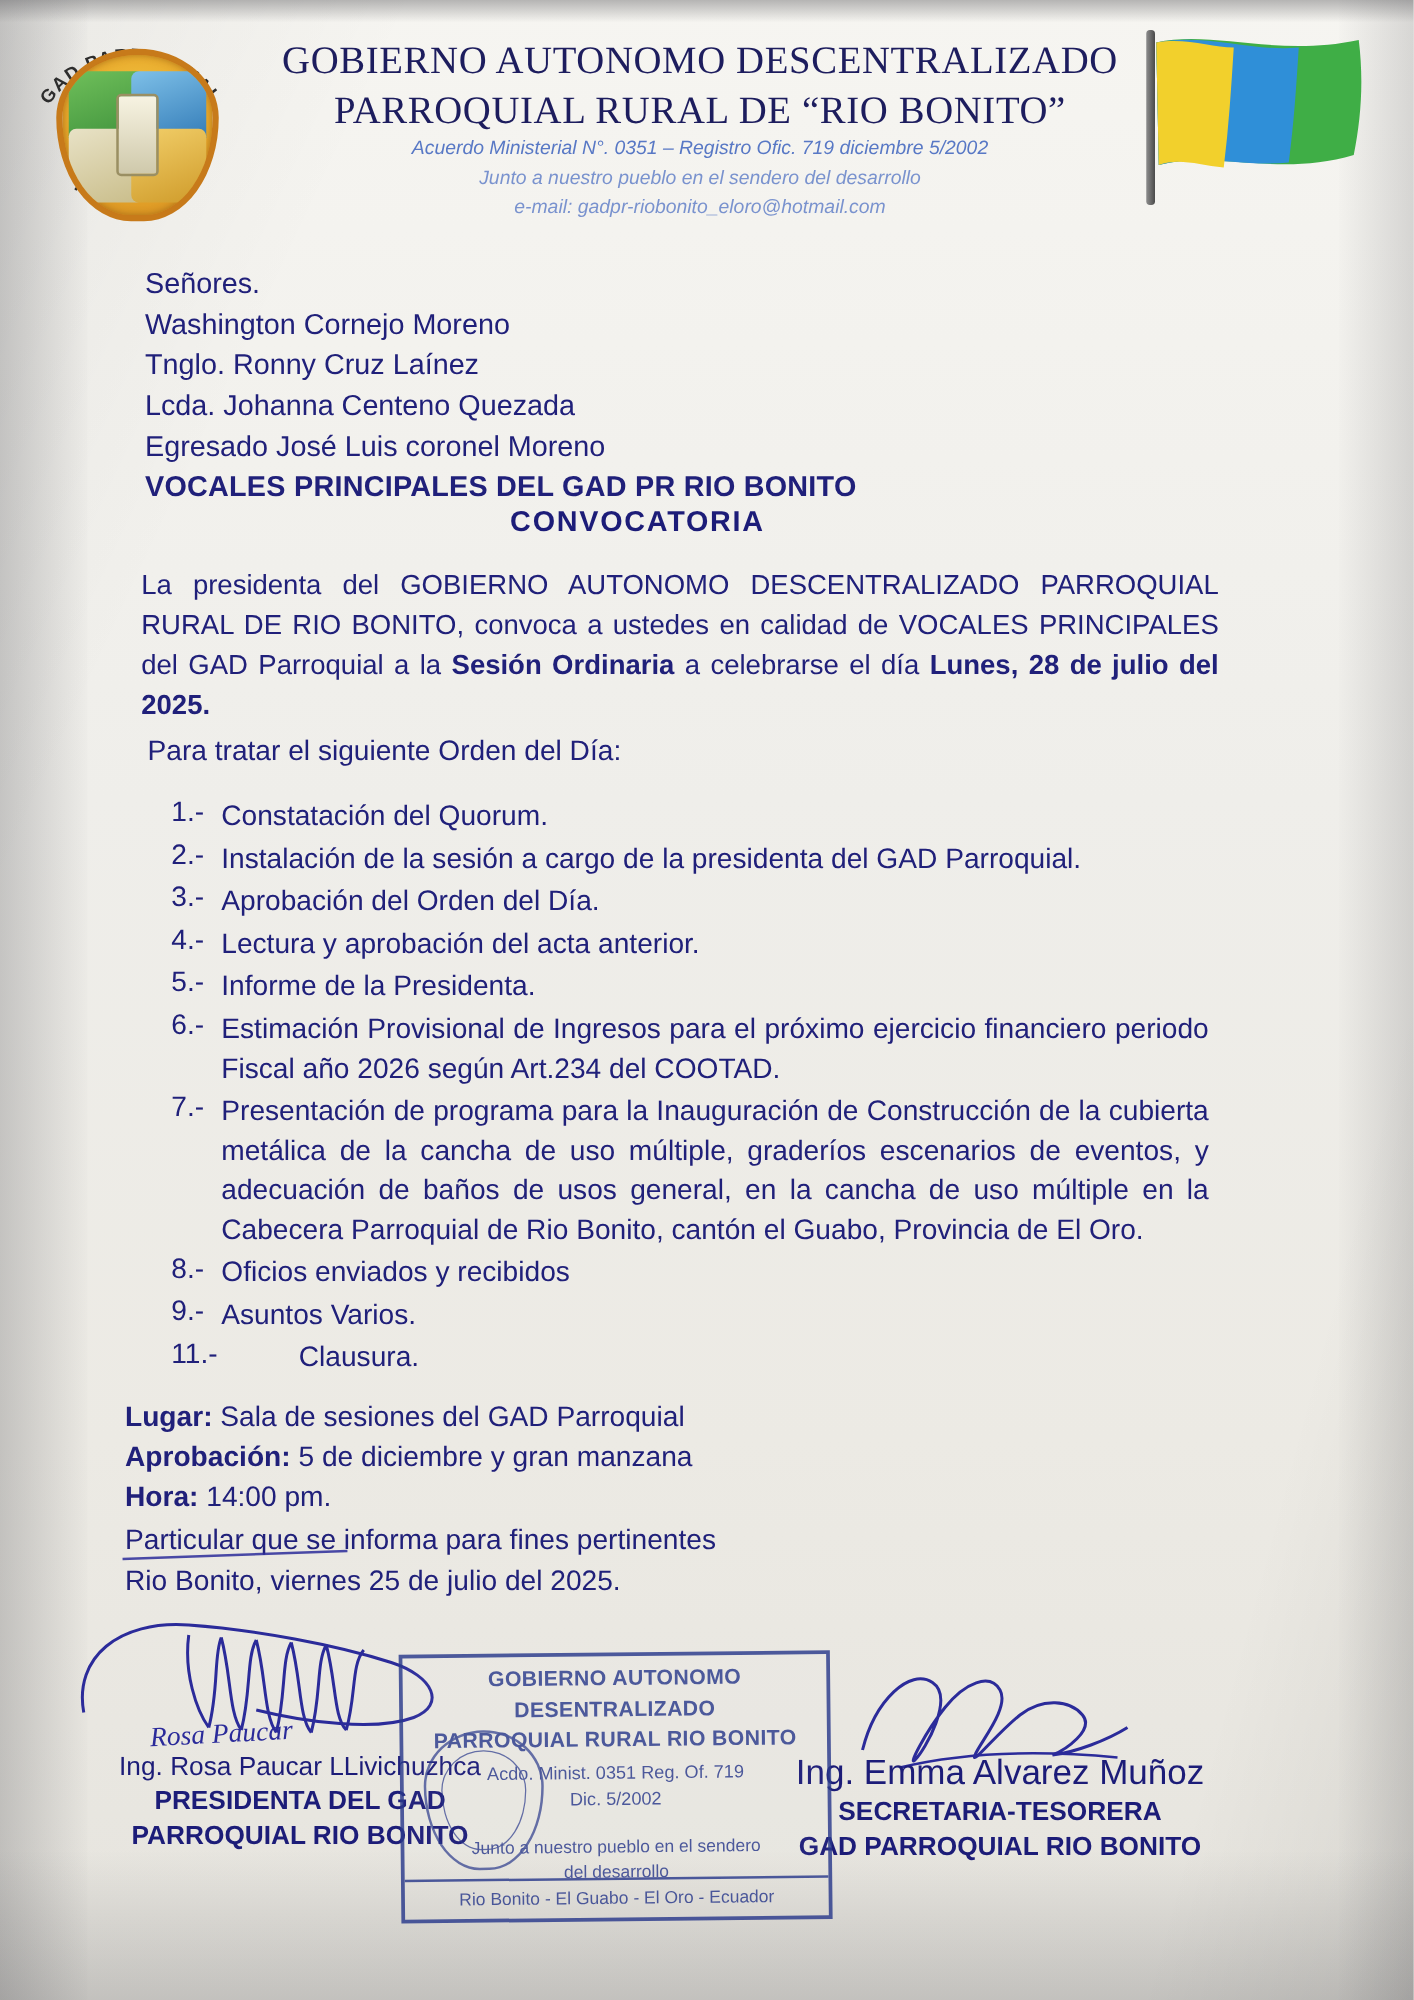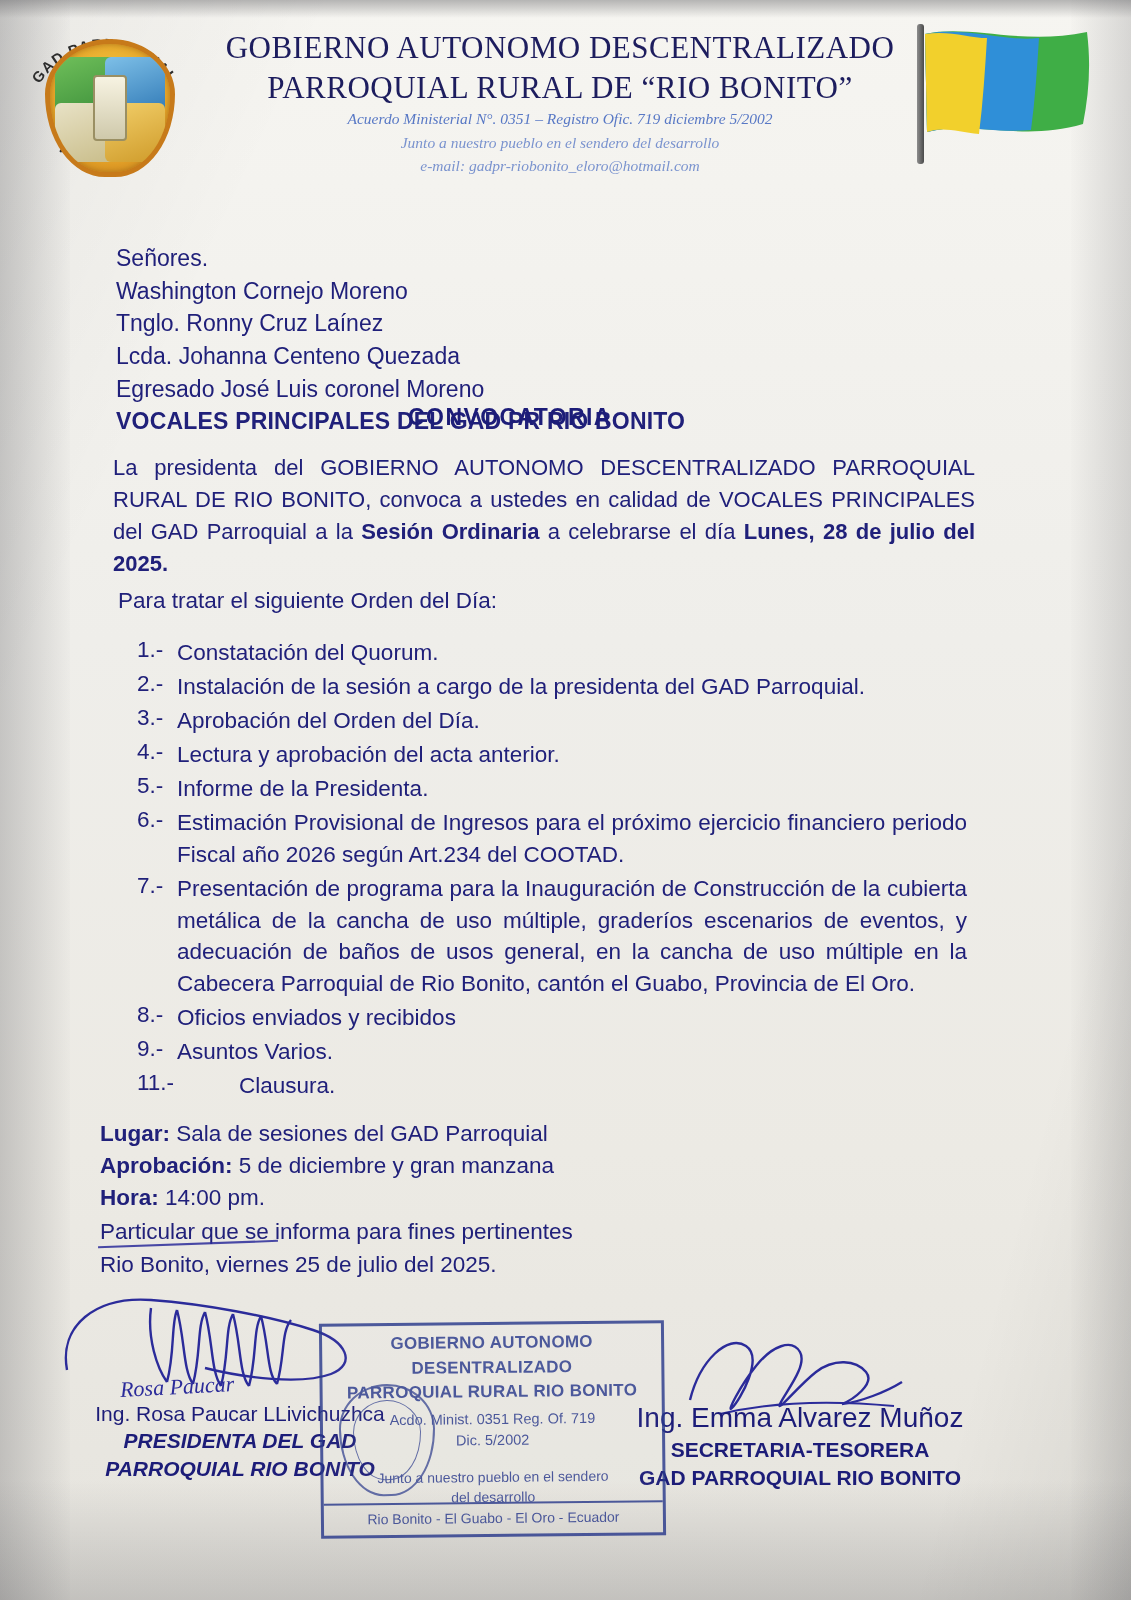--- a/index.html
+++ b/index.html
@@ -120,21 +120,21 @@
     line-height: 1.28;
     white-space: nowrap;
   }
   .h-ruc {
     margin-top: 4px;
     font-family: "Liberation Sans", sans-serif;
     font-size: 16px;
     color: #23238f;
   }
   .h-sub {
-    font-family: Liberation Serif, serif;
+    font-family: Liberation Sans, sans-serif;
     font-style: italic;
     font-size: 15.5px;
     color: #4b6ec2;
     line-height: 1.5;
     opacity: 0.92;
   }
   .h-sub.faded { opacity: 0.72; }
 
   
   .doc {
@@ -143,21 +143,20 @@
     width: 1131px;
     color: #1b1b6b;
   }
   .addr {
     position: absolute;
     left: 116px; top: 210px;
     width: 800px;
     font-size: 23px;
     line-height: 1.42;
     color: #20207a;
-    margin-top: 32px;
   }
   .addr .bold { font-weight: bold; letter-spacing: 0.2px; }
 
   .convocatoria {
     position: absolute;
     left: 0; top: 404px;
     width: 1020px;
     text-align: center;
     font-size: 23px;
     font-weight: bold;
@@ -231,21 +230,21 @@
   .sig-left {
     position: absolute;
     left: 60px; top: 1400px;
     width: 360px;
     text-align: center;
     font-size: 20px;
     line-height: 1.3;
     color: #1c1c78;
   }
   .sig-left .name { font-size: 21px; }
-  .sig-left .role { font-weight: bold; font-size: 21px; font-style: italic; }
+  .sig-left .role { font-weight: bold; font-size: 21px; }
   .sig-right {
     position: absolute;
     left: 620px; top: 1400px;
     width: 360px;
     text-align: center;
     font-size: 20px;
     line-height: 1.3;
     color: #1c1c78;
   }
   .sig-right .name { font-size: 28px; }

